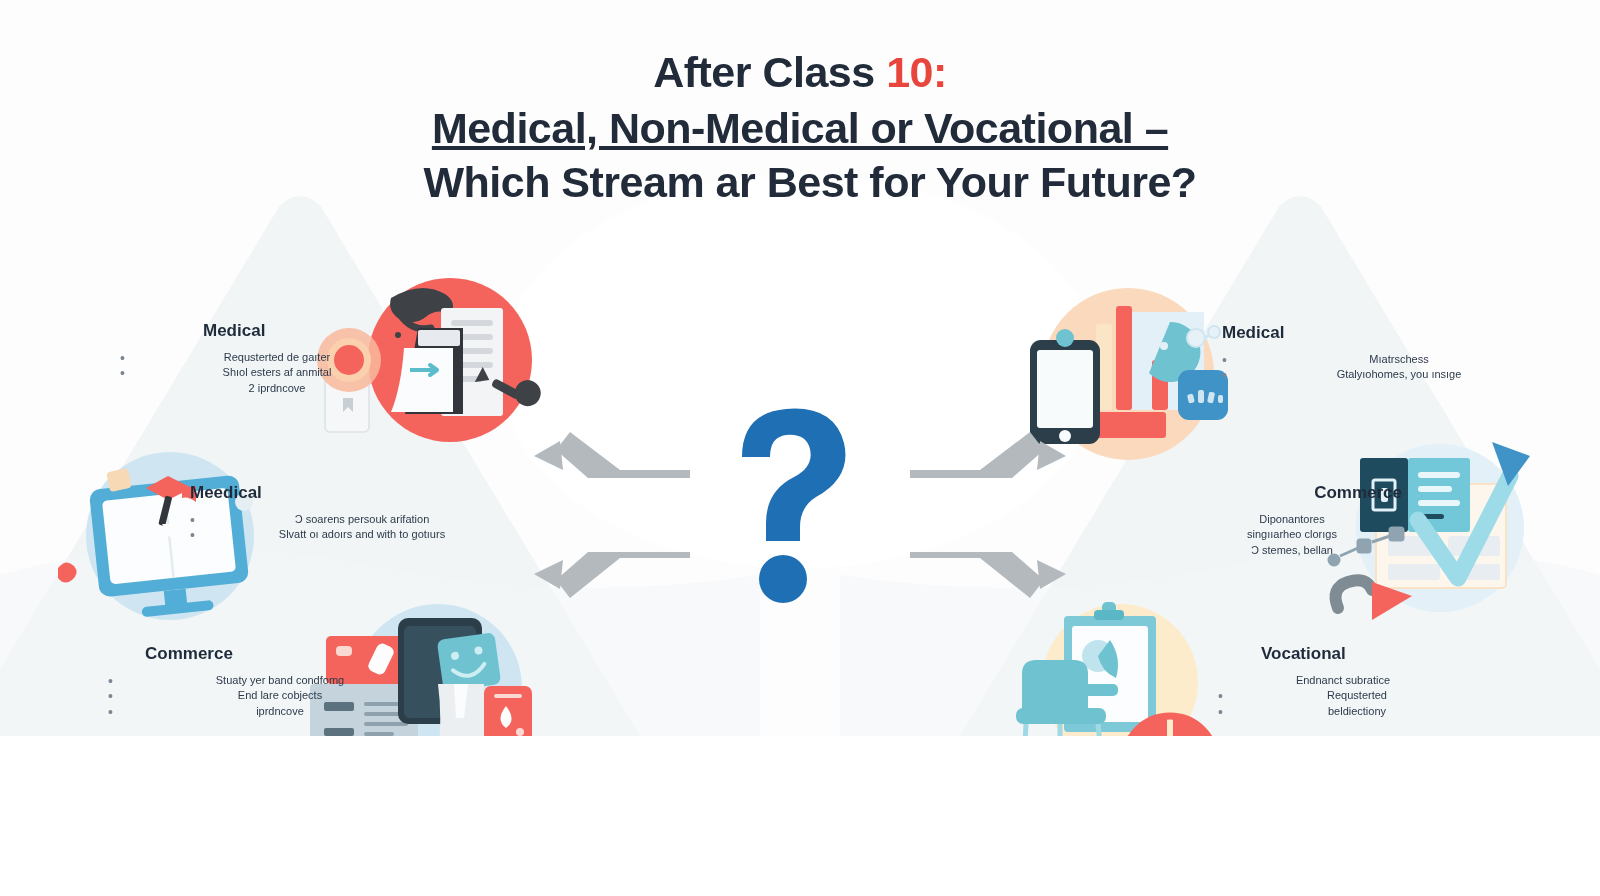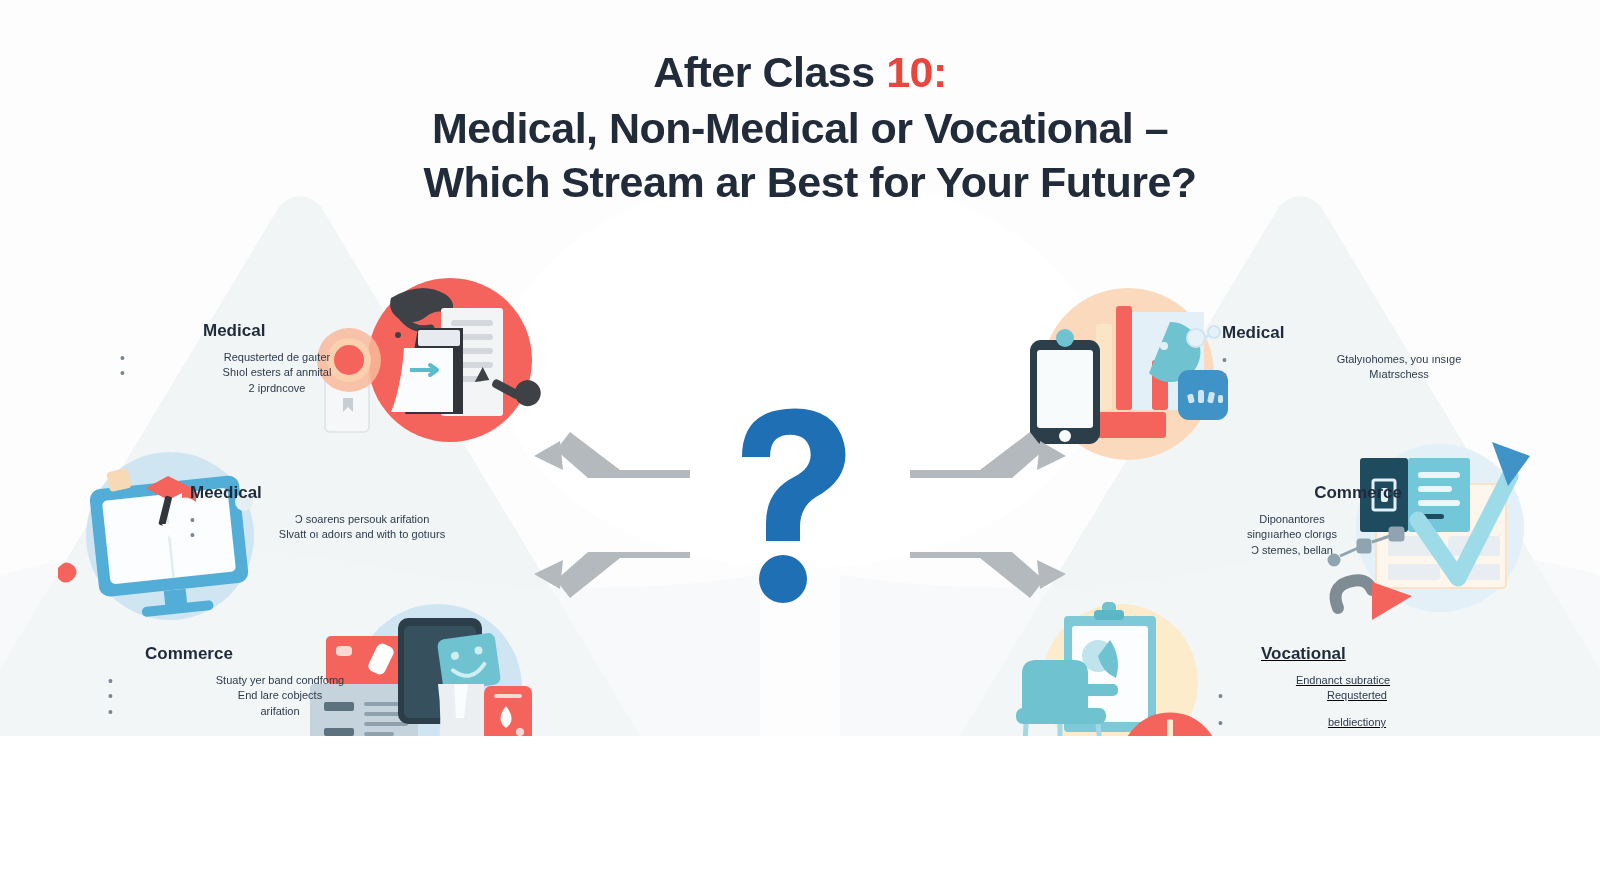--- a/index.html
+++ b/index.html
@@ -33,21 +33,21 @@
     text-align: center;
     z-index: 20;
   }
   .title-line {
     color: #212b39;
     font-weight: bold;
     letter-spacing: -0.5px;
     line-height: 1.14;
   }
   .title-line-1 { font-size: 43px; }
-  .title-line-2 { font-size: 43px; margin-top: 7px; }
+  .title-line-2 { font-size: 43px; margin-top: 7px; text-decoration: underline; }
   .title-line-3 { font-size: 43px; margin-top: 5px; padding-left: 20px; }
   .accent-red { color: #e8453c; }
 
   
   .panel {
     position: absolute;
     z-index: 15;
   }
   .panel-heading {
     color: #1f2b3a;
@@ -331,47 +331,47 @@
       <li>Ɔ soarens persouk arifation</li>
       <li>Slvatt oı adoırs and with to gotıurs</li>
     </ul>
   </div>
 
   <div class="panel" style="left:108px; top:645px; width:330px;">
     <h3 class="panel-heading" style="padding-left:37px;">Commerce</h3>
     <ul class="bullets">
       <li>Stuaty yer band condfomg</li>
       <li>End lare cobjects</li>
-      <li>arifation</li>
+      <li>iprdncove</li>
     </ul>
   </div>
 
   <div class="panel" style="left:1222px; top:324px; width:340px;">
     <h3 class="panel-heading">Medical</h3>
     <ul class="bullets">
+      <li>Mıatrschess</li>
       <li>Gtalyıohomes, you ınsıge</li>
-      <li>Mıatrschess</li>
     </ul>
   </div>
 
   <div class="panel" style="left:1182px; top:484px; width:220px;">
     <h3 class="panel-heading align-right">Commerce</h3>
     <ul class="bullets">
       <li class="no-bullet">Diponantores</li>
       <li class="no-bullet">singııarheo clorıgs</li>
       <li class="no-bullet">Ɔ stemes, bellan</li>
     </ul>
   </div>
 
-  <div class="panel" style="left:1218px; top:645px; width:250px;text-decoration:underline;">
+  <div class="panel" style="left:1218px; top:645px; width:250px;">
     <h3 class="panel-heading" style="padding-left:43px;">Vocational</h3>
     <ul class="bullets">
       <li class="no-bullet">Endnanct subratice</li>
       <li style="padding-left:28px;">Requsterted</li>
-      <li style="padding-left:28px;margin-top:11px;">beldiectiony</li>
+      <li style="padding-left:28px;">beldiectiony</li>
     </ul>
   </div>
 
   <div class="logo-wrap">
     <svg width="50" height="50" viewBox="0 0 50 50">
       <circle cx="25" cy="25" r="23" fill="#6aa9c4"></circle>
       <path d="M4 22 Q 18 14 26 24 Q 32 32 24 40 Q 14 44 7 35 Q 12 40 20 38 Q 28 35 24 27 Q 18 18 4 22 Z" fill="#fbfdfe"></path>
       <path d="M26 16 q 10 2 11 12" stroke="#fbfdfe" stroke-width="3.5" fill="none" stroke-linecap="round"></path>
       <path d="M28 10 q 14 3 15 18" stroke="#fbfdfe" stroke-width="3.5" fill="none" stroke-linecap="round"></path>
     </svg>

